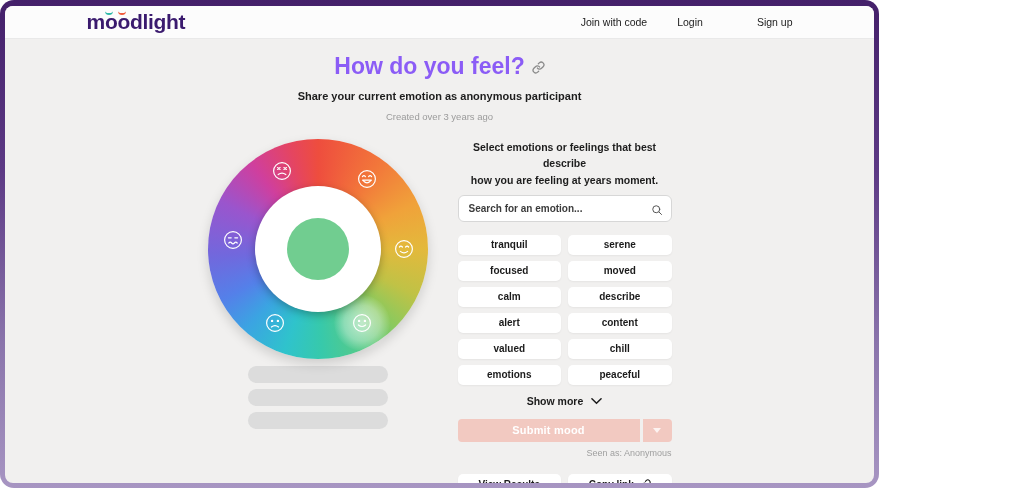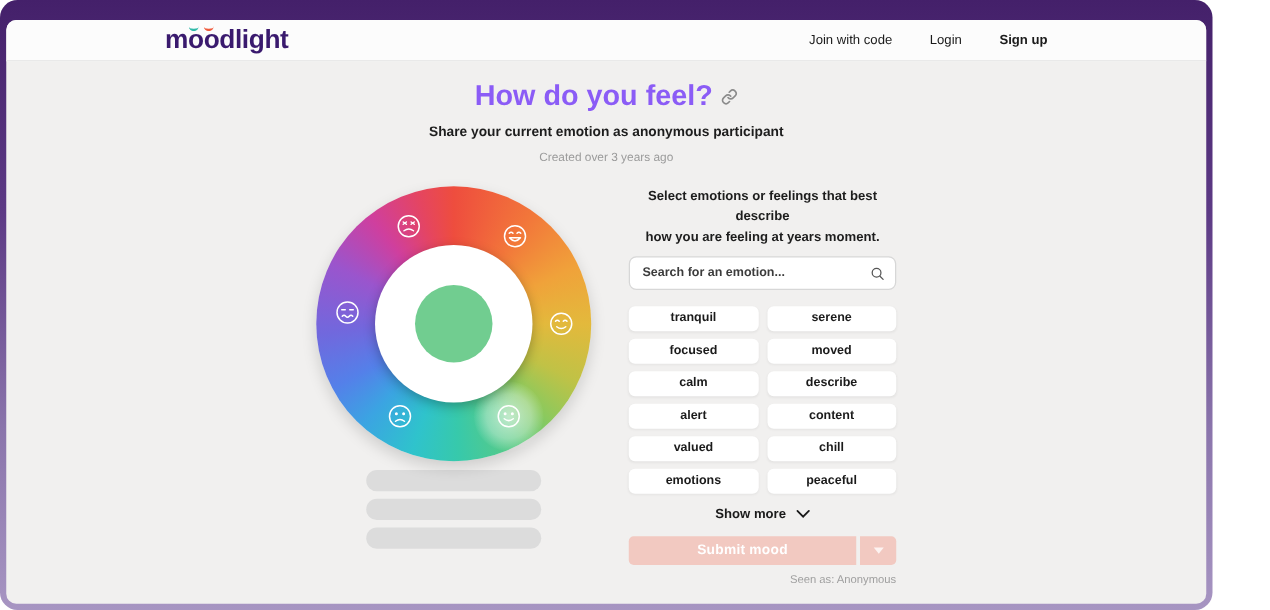--- a/index.html
+++ b/index.html
@@ -1,40 +1,40 @@
 <!DOCTYPE html>
 <html><head>
 <meta charset="utf-8">
 <style>
   * { margin:0; padding:0; box-sizing:border-box; }
   html,body { width:1016px; height:488px; }
   body { font-family:"Liberation Sans", sans-serif; background:#fff; }
 
   .frame {
-    width:970px; height:488px;
+    width:879px; height:488px;
     background:linear-gradient(180deg,#44206a 0%,#5d3a85 35%,#8a74ab 70%,#a795c2 100%);
-    border-radius:14px; padding:16px 5px 5px 5px;
+    border-radius:14px; padding:6px 5px 5px 5px;
   }
   .window {
     width:100%; height:100%; border-radius:8px; overflow:hidden;
     background:#f1f0ef; display:flex; flex-direction:column;
   }
 
   
   .topbar { background:#fcfcfc; height:33px; flex:0 0 33px; border-bottom:1px solid #e9e9e9; }
   .topbar-inner { width:706px; margin:0 auto; height:100%; display:flex; align-items:center; justify-content:space-between; }
   .logo { font-size:21px; font-weight:800; color:#3a1a6e; letter-spacing:-0.3px; cursor:pointer; }
   .logo .o { position:relative; display:inline-block; }
   .logo .o::after { content:''; position:absolute; left:0.5px; top:-1px; width:8px; height:4px;
     border-bottom:2.2px solid; border-radius:0 0 8px 8px; }
   .logo .o.breve-teal::after { border-color:#2fb9a8; }
   .logo .o.breve-orange::after { border-color:#f05a3c; }
   .nav { display:flex; align-items:flex-start; gap:30px; }
   .nav-link { font-size:10.5px; color:#1b1b1b; cursor:pointer; }
-  .nav-link.bold { font-weight:700; }
+  .nav-link.bold { font-weight:400;margin-left:24px; }
 
   
   .main { flex:1; overflow:hidden; }
   .hero { text-align:center; margin-top:14px; }
   .hero h1 { font-size:23px; font-weight:700; color:#8b5cf6; display:inline-flex; align-items:center; gap:7px; }
   .hero .subtitle { font-size:11px; font-weight:700; color:#1d1d1d; margin-top:10px; }
   .hero .created { font-size:9.5px; color:#9b9b9b; margin-top:9px; }
   .link-icon { color:#8b8b8b; display:inline-block; }
 
   

